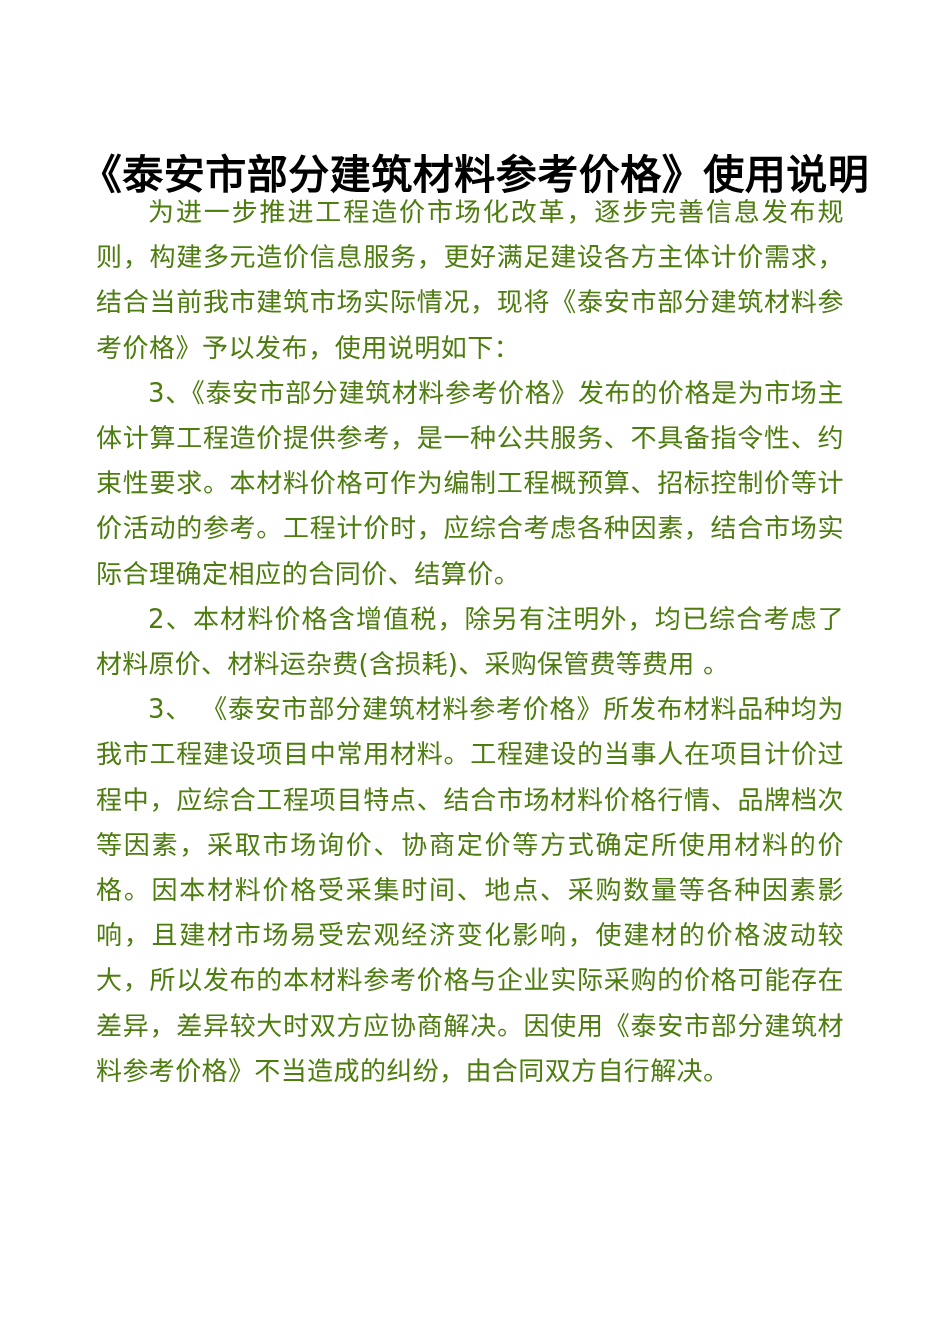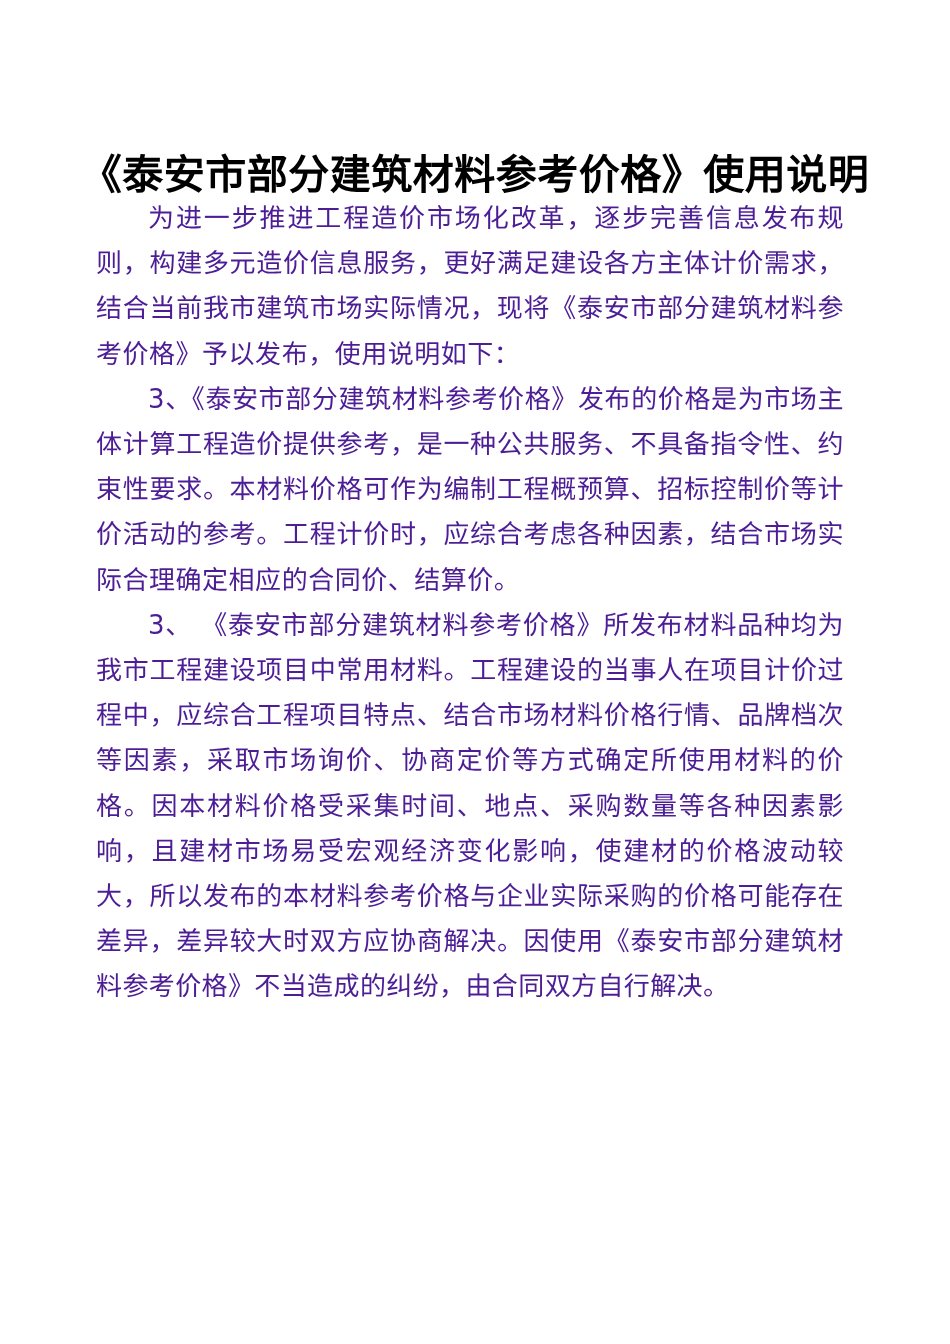--- a/index.html
+++ b/index.html
@@ -39,25 +39,25 @@
     position: absolute;
     top: 190px;
     left: 96px;
     width: 748px;
   }
 
   .para {
     font-family: "DejaVu Sans", "Liberation Sans", sans-serif;
     font-size: 26px;
     line-height: 45.2px;
-    color: #4c1d95;
+    color: #4d7c0f;
     text-align: justify;
     text-justify: inter-character;
     letter-spacing: 0.02em;
-    margin: 6px 0 0 0;
+    margin: 0 0 0 0;
     text-indent: 2em;
     word-break: break-all;
     -webkit-font-smoothing: antialiased;
   }
 
   .para + .para {
     margin-top: 0;
   }
 
   
@@ -71,18 +71,19 @@
 <div class="page">
 
   <h1 class="doc-title">《泰安市部分建筑材料参考价格》使用说明</h1>
 
   <div class="body-block">
 
     <p class="para p0">为进一步推进工程造价市场化改革，逐步完善信息发布规则，构建多元造价信息服务，更好满足建设各方主体计价需求，结合当前我市建筑市场实际情况，现将《泰安市部分建筑材料参考价格》予以发布，使用说明如下：</p>
 
     <p class="para p1">3、《泰安市部分建筑材料参考价格》发布的价格是为市场主体计算工程造价提供参考，是一种公共服务、不具备指令性、约束性要求。本材料价格可作为编制工程概预算、招标控制价等计价活动的参考。工程计价时，应综合考虑各种因素，结合市场实际合理确定相应的合同价、结算价。</p>
 
+    <p class="para p2">2、本材料价格含增值税，除另有注明外，均已综合考虑了材料原价、材料运杂费(含损耗)、采购保管费等费用 。</p>
 
     <p class="para p3">3、 《泰安市部分建筑材料参考价格》所发布材料品种均为我市工程建设项目中常用材料。工程建设的当事人在项目计价过程中，应综合工程项目特点、结合市场材料价格行情、品牌档次等因素，采取市场询价、协商定价等方式确定所使用材料的价格。因本材料价格受采集时间、地点、采购数量等各种因素影响，且建材市场易受宏观经济变化影响，使建材的价格波动较大，所以发布的本材料参考价格与企业实际采购的价格可能存在差异，差异较大时双方应协商解决。因使用《泰安市部分建筑材料参考价格》不当造成的纠纷，由合同双方自行解决。</p>
 
   </div>
 
 </div>
 
 </body></html>

